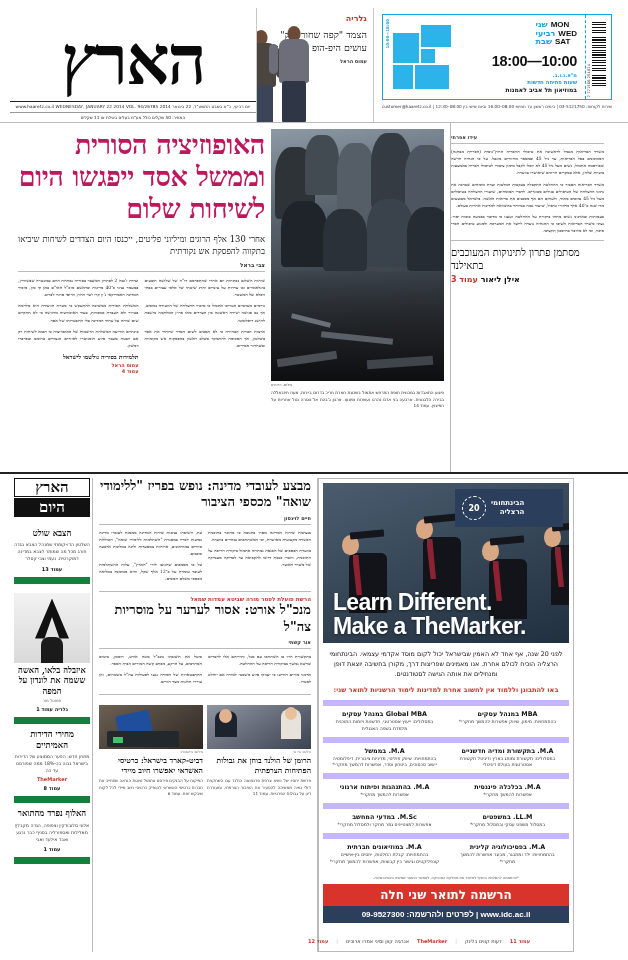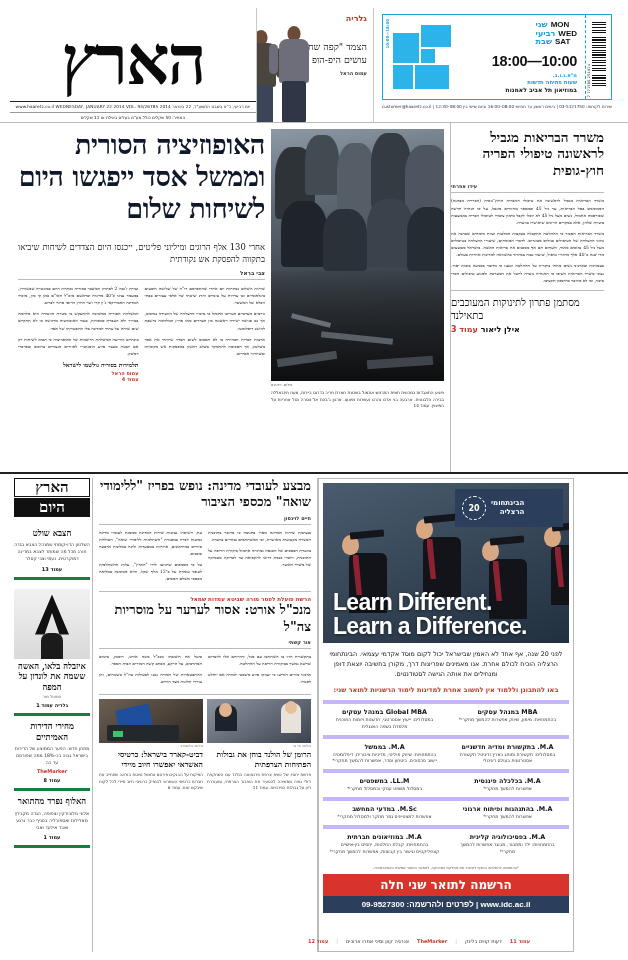--- a/index.html
+++ b/index.html
@@ -86,21 +86,21 @@
     width: 118px;
     position: relative;
     border-left: 1px solid #c9c9c9;
     padding: 6px 6px 0 4px;
     overflow: hidden;
   }
   .gallery-kicker {
     color: #c0392b;
     font-size: 8px;
     font-weight: 700;
-    margin-bottom: 18px;
+    margin-bottom: 6px;
   }
   .gallery-text {
     font-family: "DejaVu Serif", "Liberation Serif", serif;
     font-size: 9.5px;
     line-height: 1.32;
     color: #111;
   }
   .gallery-byline {
     font-size: 5px;
     font-weight: 700;
@@ -200,28 +200,28 @@
     height: 350px;
     border-top: 1px solid #bbb;
   }
 
   .lead { width: 255px; padding: 6px 0 0 8px; }
   .lead-head {
     font-family: "DejaVu Serif", "Liberation Serif", serif;
     font-size: 27px;
     font-weight: 700;
     line-height: 1.18;
-    color: #0f172a;
+    color: #be185d;
     letter-spacing: -0.4px;
   }
   .lead-sub {
     font-family: "DejaVu Serif", "Liberation Serif", serif;
     font-size: 8.4px;
     line-height: 1.45;
-    margin-top: 16px;
+    margin-top: 8px;
     color: #111;
     text-align: justify;
   }
   .lead-byline {
     font-size: 5.6px; font-weight: 700; color: #333;
     margin-top: 5px; border-bottom: 1px solid #bbb; padding-bottom: 3px;
   }
 
   .lead-cols {
     display: flex; flex-direction: row-reverse; gap: 6px;
@@ -306,21 +306,21 @@
   .rail-badge .b1 {
     font-family: "DejaVu Serif", serif; font-weight: 700;
     font-size: 15px; color: #111; border: 1.5px solid #111;
     padding: 0 2px; line-height: 1.1;
   }
   .rail-badge .b2 {
     font-family: "DejaVu Serif", serif; font-weight: 700;
     font-size: 15px; color: #fff; background: #111;
     padding: 1px 2px; line-height: 1.15; margin-top: 1px;
   }
-  .rail-item { border-bottom: 3px solid #15803d; padding: 5px 0; text-align: center; }
+  .rail-item { border-bottom: 7px solid #15803d; padding: 5px 0; text-align: center; }
   .rail-item h4 {
     font-family: "DejaVu Serif", "Liberation Serif", serif;
     font-size: 8.4px; font-weight: 700; line-height: 1.25; color: #111;
   }
   .rail-item p { font-size: 4.6px; line-height: 1.55; color: #333; margin-top: 3px; }
   .rail-item .byl { font-size: 4px; color: #666; margin-top: 2px; }
   .rail-item .pg { font-size: 5px; font-weight: 700; color: #111; margin-top: 3px; }
   .rail-item .tm { font-size: 5px; font-weight: 700; color: #c0392b; margin-top: 2px; }
   .rail-photo { width: 100%; height: 70px; margin: 4px 0 2px; position: relative; overflow: hidden; background: #efefef; }
 
@@ -328,21 +328,21 @@
   .news { width: 225px; padding: 0 6px; border-right: 1px solid #bbb; }
   .news-head {
     font-family: "DejaVu Serif", "Liberation Serif", serif;
     font-size: 13px; font-weight: 700; line-height: 1.25; color: #0c0c0c;
   }
   .news-byline { font-size: 5px; font-weight: 700; color: #333; margin-top: 4px; border-bottom: 1px solid #bbb; padding-bottom: 3px; }
   .news-cols { display: flex; flex-direction: row-reverse; gap: 6px; margin-top: 4px; }
   .news-cols .col { flex: 1; }
   .news-kicker { font-size: 5.6px; font-weight: 700; color: #c0392b; border-top: 1px solid #bbb; padding-top: 4px; margin-top: 5px; }
   .news-divider { border-top: 1px solid #bbb; margin-top: 5px; padding-top: 4px; }
-  .mini-grid { display: flex; flex-direction: row-reverse; gap: 4px; }
+  .mini-grid { display: flex; flex-direction: row-reverse; gap: 4px; margin-top: 6px; }
   .mini { flex: 1; }
   .mini-photo { width: 100%; height: 44px; overflow: hidden; position: relative; }
   .mini-credit { font-size: 3.4px; color: #666; margin-top: 1px; }
   .mini h5 {
     font-family: "DejaVu Serif", "Liberation Serif", serif;
     font-size: 7.6px; font-weight: 700; line-height: 1.25; color: #111; margin-top: 2px;
   }
   .mini p { font-size: 4.1px; line-height: 1.55; color: #333; margin-top: 3px; text-align: justify; }
 
   
@@ -367,21 +367,21 @@
   .ad-slogan {
     position: absolute; bottom: 4px; right: 10px; left: 10px;
     font-family: "Liberation Sans", sans-serif; direction: ltr;
     color: #fff; font-weight: 700; font-size: 23px; line-height: 1.04;
     text-align: left; letter-spacing: -0.7px;
     text-shadow: 0 1px 3px rgba(0,0,0,.5);
   }
   .ad-para { font-size: 6.4px; line-height: 1.55; color: #111; margin-top: 7px; text-align: center; }
   .ad-red { color: #c0392b; font-weight: 700; font-size: 6.6px; text-align: center; margin-top: 6px; }
   .ad-grid { display: flex; flex-wrap: wrap; margin-top: 6px; }
-  .ad-prog { width: 50%; padding: 4px 6px; border-top: 4px solid #c4b5fd; text-align: center; }
+  .ad-prog { width: 50%; padding: 4px 6px; border-top: 6px solid #c4b5fd; text-align: center; }
   .ad-prog h6 { font-size: 6.4px; font-weight: 700; color: #111; }
   .ad-prog span { display: block; font-size: 4.6px; color: #333; line-height: 1.5; margin-top: 1px; }
   .ad-disclaim { font-size: 3.6px; color: #555; text-align: center; margin-top: 6px; }
   .ad-cta { background: #d9342b; color: #fff; text-align: center; font-size: 12px; font-weight: 700; padding: 4px 0; margin-top: 4px; }
   .ad-cta2 { background: #2b3f5c; color: #fff; text-align: center; font-size: 8px; font-weight: 700; padding: 4px 0; }
   .ad-cta2 .ltr { direction: ltr; display: inline-block; font-family: "Liberation Sans", sans-serif; }
 
   
   .footer {
     position: absolute; bottom: 16px; right: 10px; width: 310px;
@@ -517,21 +517,20 @@
         <div class="wreckbit" style="left:6px;bottom:18px;width:60px;height:8px;transform:rotate(-8deg);"></div>
         <div class="wreckbit" style="left:50px;bottom:40px;width:72px;height:6px;transform:rotate(6deg);background:#5a6067;"></div>
         <div class="wreckbit" style="left:96px;bottom:14px;width:66px;height:9px;transform:rotate(-4deg);background:#3f454b;"></div>
         <div class="wreckbit" style="left:20px;bottom:58px;width:40px;height:5px;transform:rotate(14deg);background:#6a7078;"></div>
       </div>
       <div class="photo-credit">צילום: רויטרס</div>
       <div class="photo-cap-body">פיגוע התאבדות במכונית תופת התרחש אתמול בשכונת חארת חריכ בדרום ביירות, מעוז חיזבאללה בבירה הלבנונית. ארבעה בני אדם נהרגו ועשרות נפצעו. ארגון ג'בהת אל־נוסרה נטל אחריות על הפיצוץ. עמוד 14</div>
     </div>
 
     <div class="left-col">
-      <h2 class="left-head">משרד הבריאות מגביל לראשונה טיפולי הפריה חוץ-גופית</h2>
       <div class="left-byline">עידו אפרתי</div>
       <div class="left-body body-text">
         <p>משרד הבריאות מגביל לראשונה את טיפולי ההפריה החוץ־גופית (הפריית מבחנה) הממומנים בסל הבריאות, עד גיל 45 ובמספר מחזורים מוגבל. על פי הנחיה חדשה שפורסמה אתמול, נשים מעל גיל 45 לא יוכלו לקבל מימון ציבורי לטיפולי הפריה באמצעות ביציות שלהן, אלא במקרים חריגים שיאושרו בוועדה.</p>
         <p>משרד הבריאות הסביר כי ההחלטה התקבלה בעקבות המלצות ועדת מומחים שבחנה את נתוני ההצלחה של הטיפולים בגילים מבוגרים. לדברי המומחים, שיעורי ההצלחה בטיפולים מעל גיל 45 נמוכים מאוד, ולעתים הם אף מסכנים את בריאות האשה. בישראל מבוצעים מדי שנה כ־40 אלף מחזורי טיפול, שיעור גבוה במיוחד בהשוואה למדינות אחרות בעולם.</p>
         <p>בעמותות ובארגוני נשים מתחו ביקורת על ההחלטה וטענו כי מדובר בפגיעה בזכות יסוד. נציגי משרד הבריאות השיבו כי ההנחיה נועדה לייעל את המערכת ולמנוע טיפולים חסרי סיכוי, וכי לא מדובר בחיסכון תקציבי.</p>
       </div>
       <div class="teaser">
         <div class="teaser-title">מסתמן פתרון לתינוקות המעוכבים בתאילנד</div>
         <div class="teaser-author">
           <span>אילן ליאור</span>
@@ -666,21 +665,21 @@
           <div class="seal">
             <span>20</span>
           </div>
           <div class="nm">
             <div>הבינתחומי</div>
             <div>הרצליה</div>
           </div>
         </div>
         <div class="ad-slogan">
           <div>Learn Different.</div>
-          <div>Learn a Difference.</div>
+          <div>Make a TheMarker.</div>
         </div>
       </div>
 
       <div class="ad-para">לפני 20 שנה, אף אחד לא האמין שבישראל יכול לקום מוסד אקדמי עצמאי. הבינתחומי הרצליה הוכיח לכולם אחרת. אנו מאמינים שפריצות דרך, מקורן בחשיבה יוצאת דופן ומנחילים את אותה הגישה לסטודנטים.</div>
       <div class="ad-red">באו להתבונן וללמוד אין לחשוב אחרת למדינות לימוד הרשניות לתואר שני:</div>
 
       <div class="ad-grid">
         <div class="ad-prog">
             <h6>MBA במנהל עסקים</h6>
             <span>בהתמחויות: מימון, שיווק
@@ -699,26 +698,26 @@
         <div class="ad-prog">
             <h6>M.A. בממשל</h6>
             <span>בהתמחויות: שיווק פוליטי, מדיניות ציבורית, דיפלומטיה
 יישוב סכסוכים, ביטחון וסדר, אפשרות להמשך מחקרי*</span>
           </div>
         <div class="ad-prog">
             <h6>M.A. בכלכלה פיננסית</h6>
             <span>אפשרות להמשך מחקרי*</span>
           </div>
         <div class="ad-prog">
+            <h6>M.A. בהתנהגות ופיתוח ארגוני</h6>
+            <span>אפשרות להמשך מחקרי*</span>
+          </div>
+        <div class="ad-prog">
             <h6>LL.M. במשפטים</h6>
             <span>במסלול משפט עסקי ובמסלול מחקרי*</span>
-          </div>
-        <div class="ad-prog">
-            <h6>M.A. בהתנהגות ופיתוח ארגוני</h6>
-            <span>אפשרות להמשך מחקרי*</span>
           </div>
         <div class="ad-prog">
             <h6>M.Sc. במדעי המחשב</h6>
             <span>אפשרות למצטיינים גמר מחקר ולמסלול מחקרי*</span>
           </div>
         <div class="ad-prog">
             <h6>M.A. בפסיכולוגיה קלינית</h6>
             <span>בהתמחויות: ילד ומתבגר, מבוגר
 אפשרות להמשך מחקרי*</span>
           </div>

